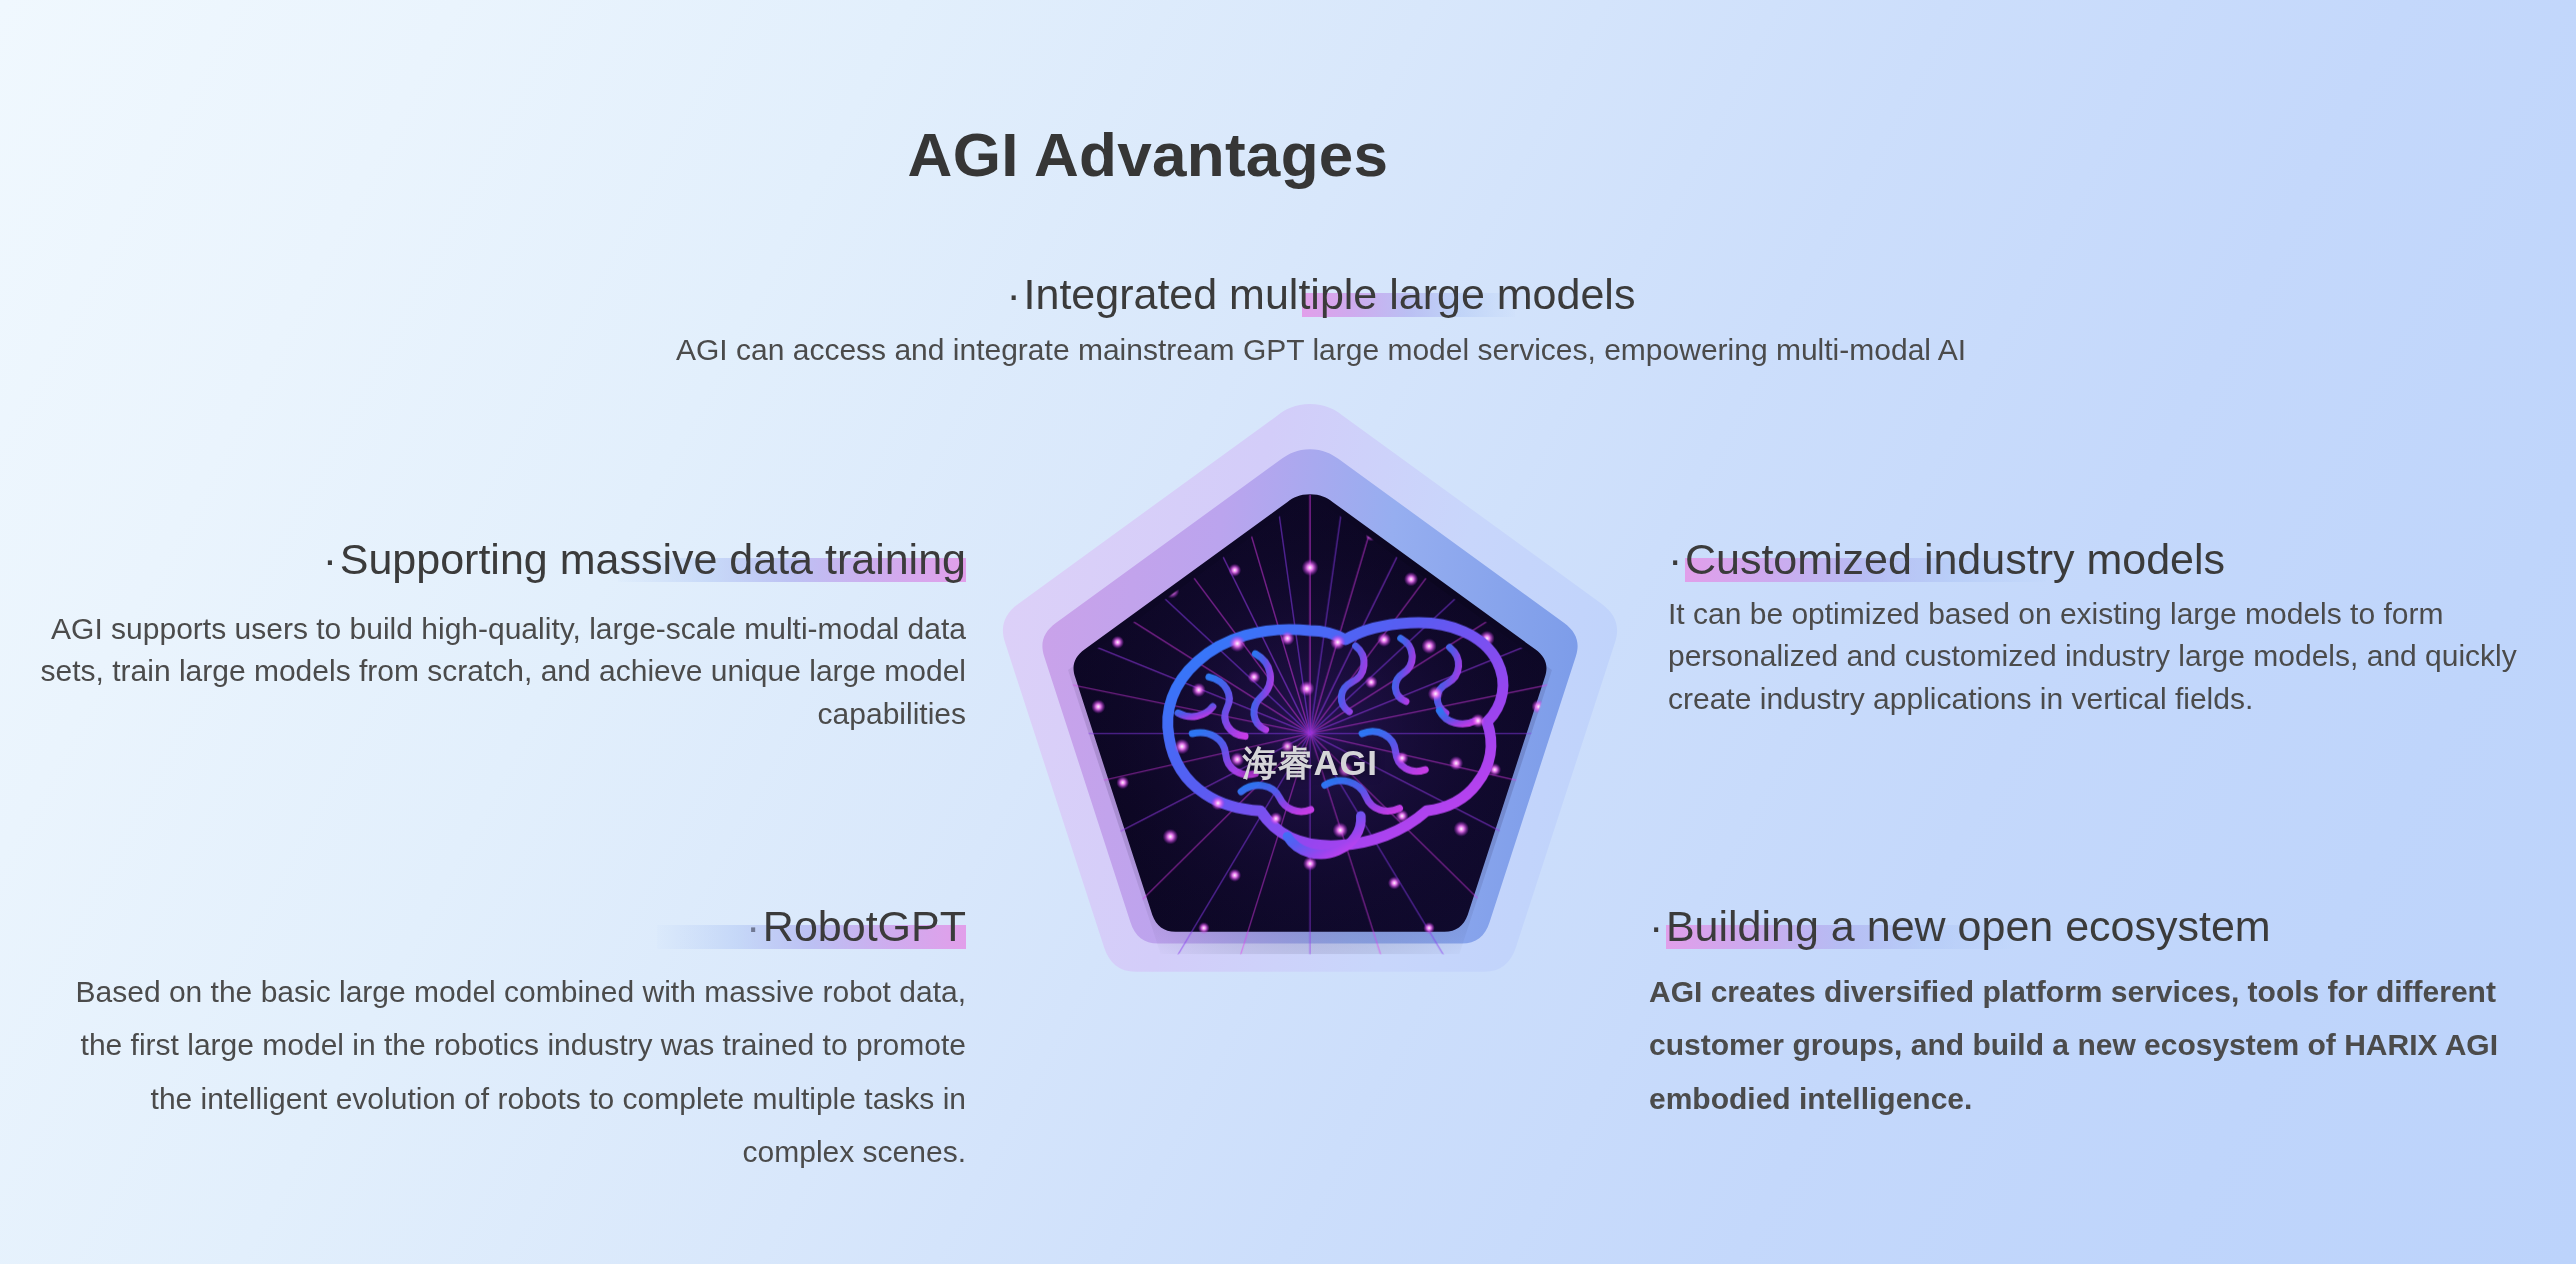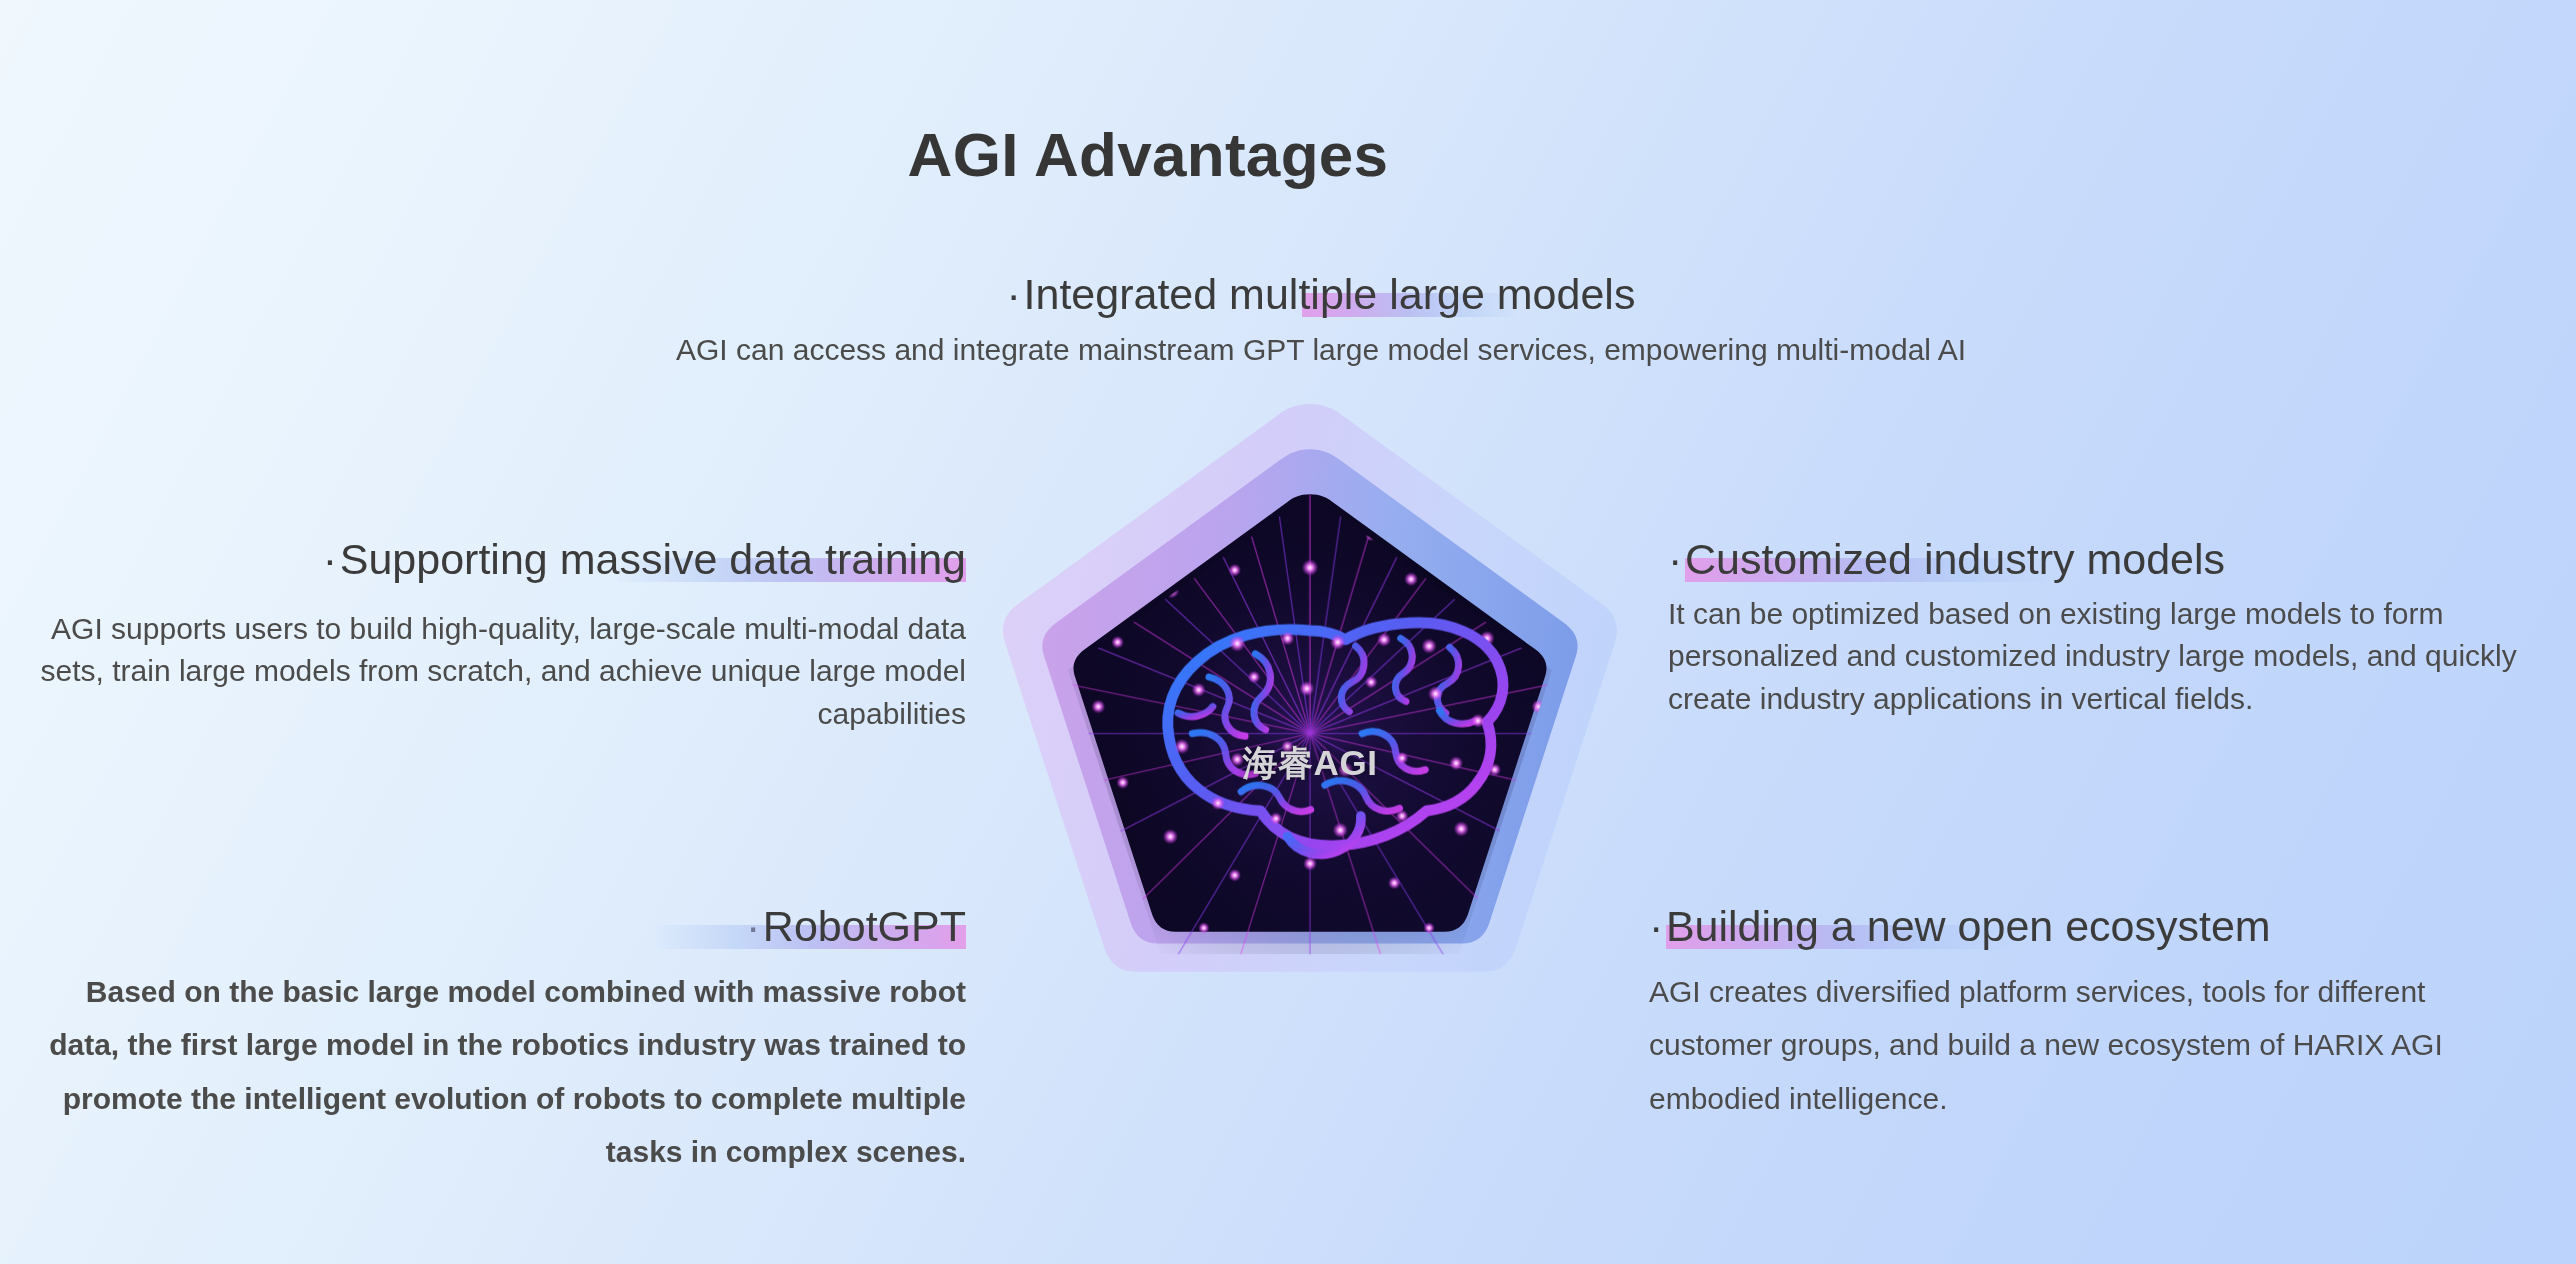--- a/index.html
+++ b/index.html
@@ -102,28 +102,28 @@
   
   #block-top { top: 270px; left: 0; width: 2576px; padding-left: 33px; }
   #block-top .blk-head { text-align: center; }
   #block-top .blk-body { margin-top: 9px; text-align: center; font-size: 30px; }
 
   
   #block-left-1  { top: 535px;  left: 39px;  width: 927px; }
   #block-left-1 .blk-body { margin-top: 23px; }
 
   #block-left-2  { top: 902px; left: 39px;  width: 927px; }
-  #block-left-2 .blk-body { margin-top: 13px; font-weight: bold; }
+  #block-left-2 .blk-body { margin-top: 13px; }
 
   
   #block-right-1 { top: 535px;  left: 1668px; width: 889px; }
   #block-right-1 .blk-body { margin-top: 7.7px; }
 
   #block-right-2 { top: 902px; left: 1649px; width: 889px; }
-  #block-right-2 .blk-body { margin-top: 13px; }
+  #block-right-2 .blk-body { margin-top: 13px; font-weight: bold; }
 
   
   #center-graphic {
     position: absolute;
     left: 985px;
     top: 386px;
     width: 650px;
     height: 721px;
   }
   #center-graphic svg { display: block; width: 100%; height: 100%; }

